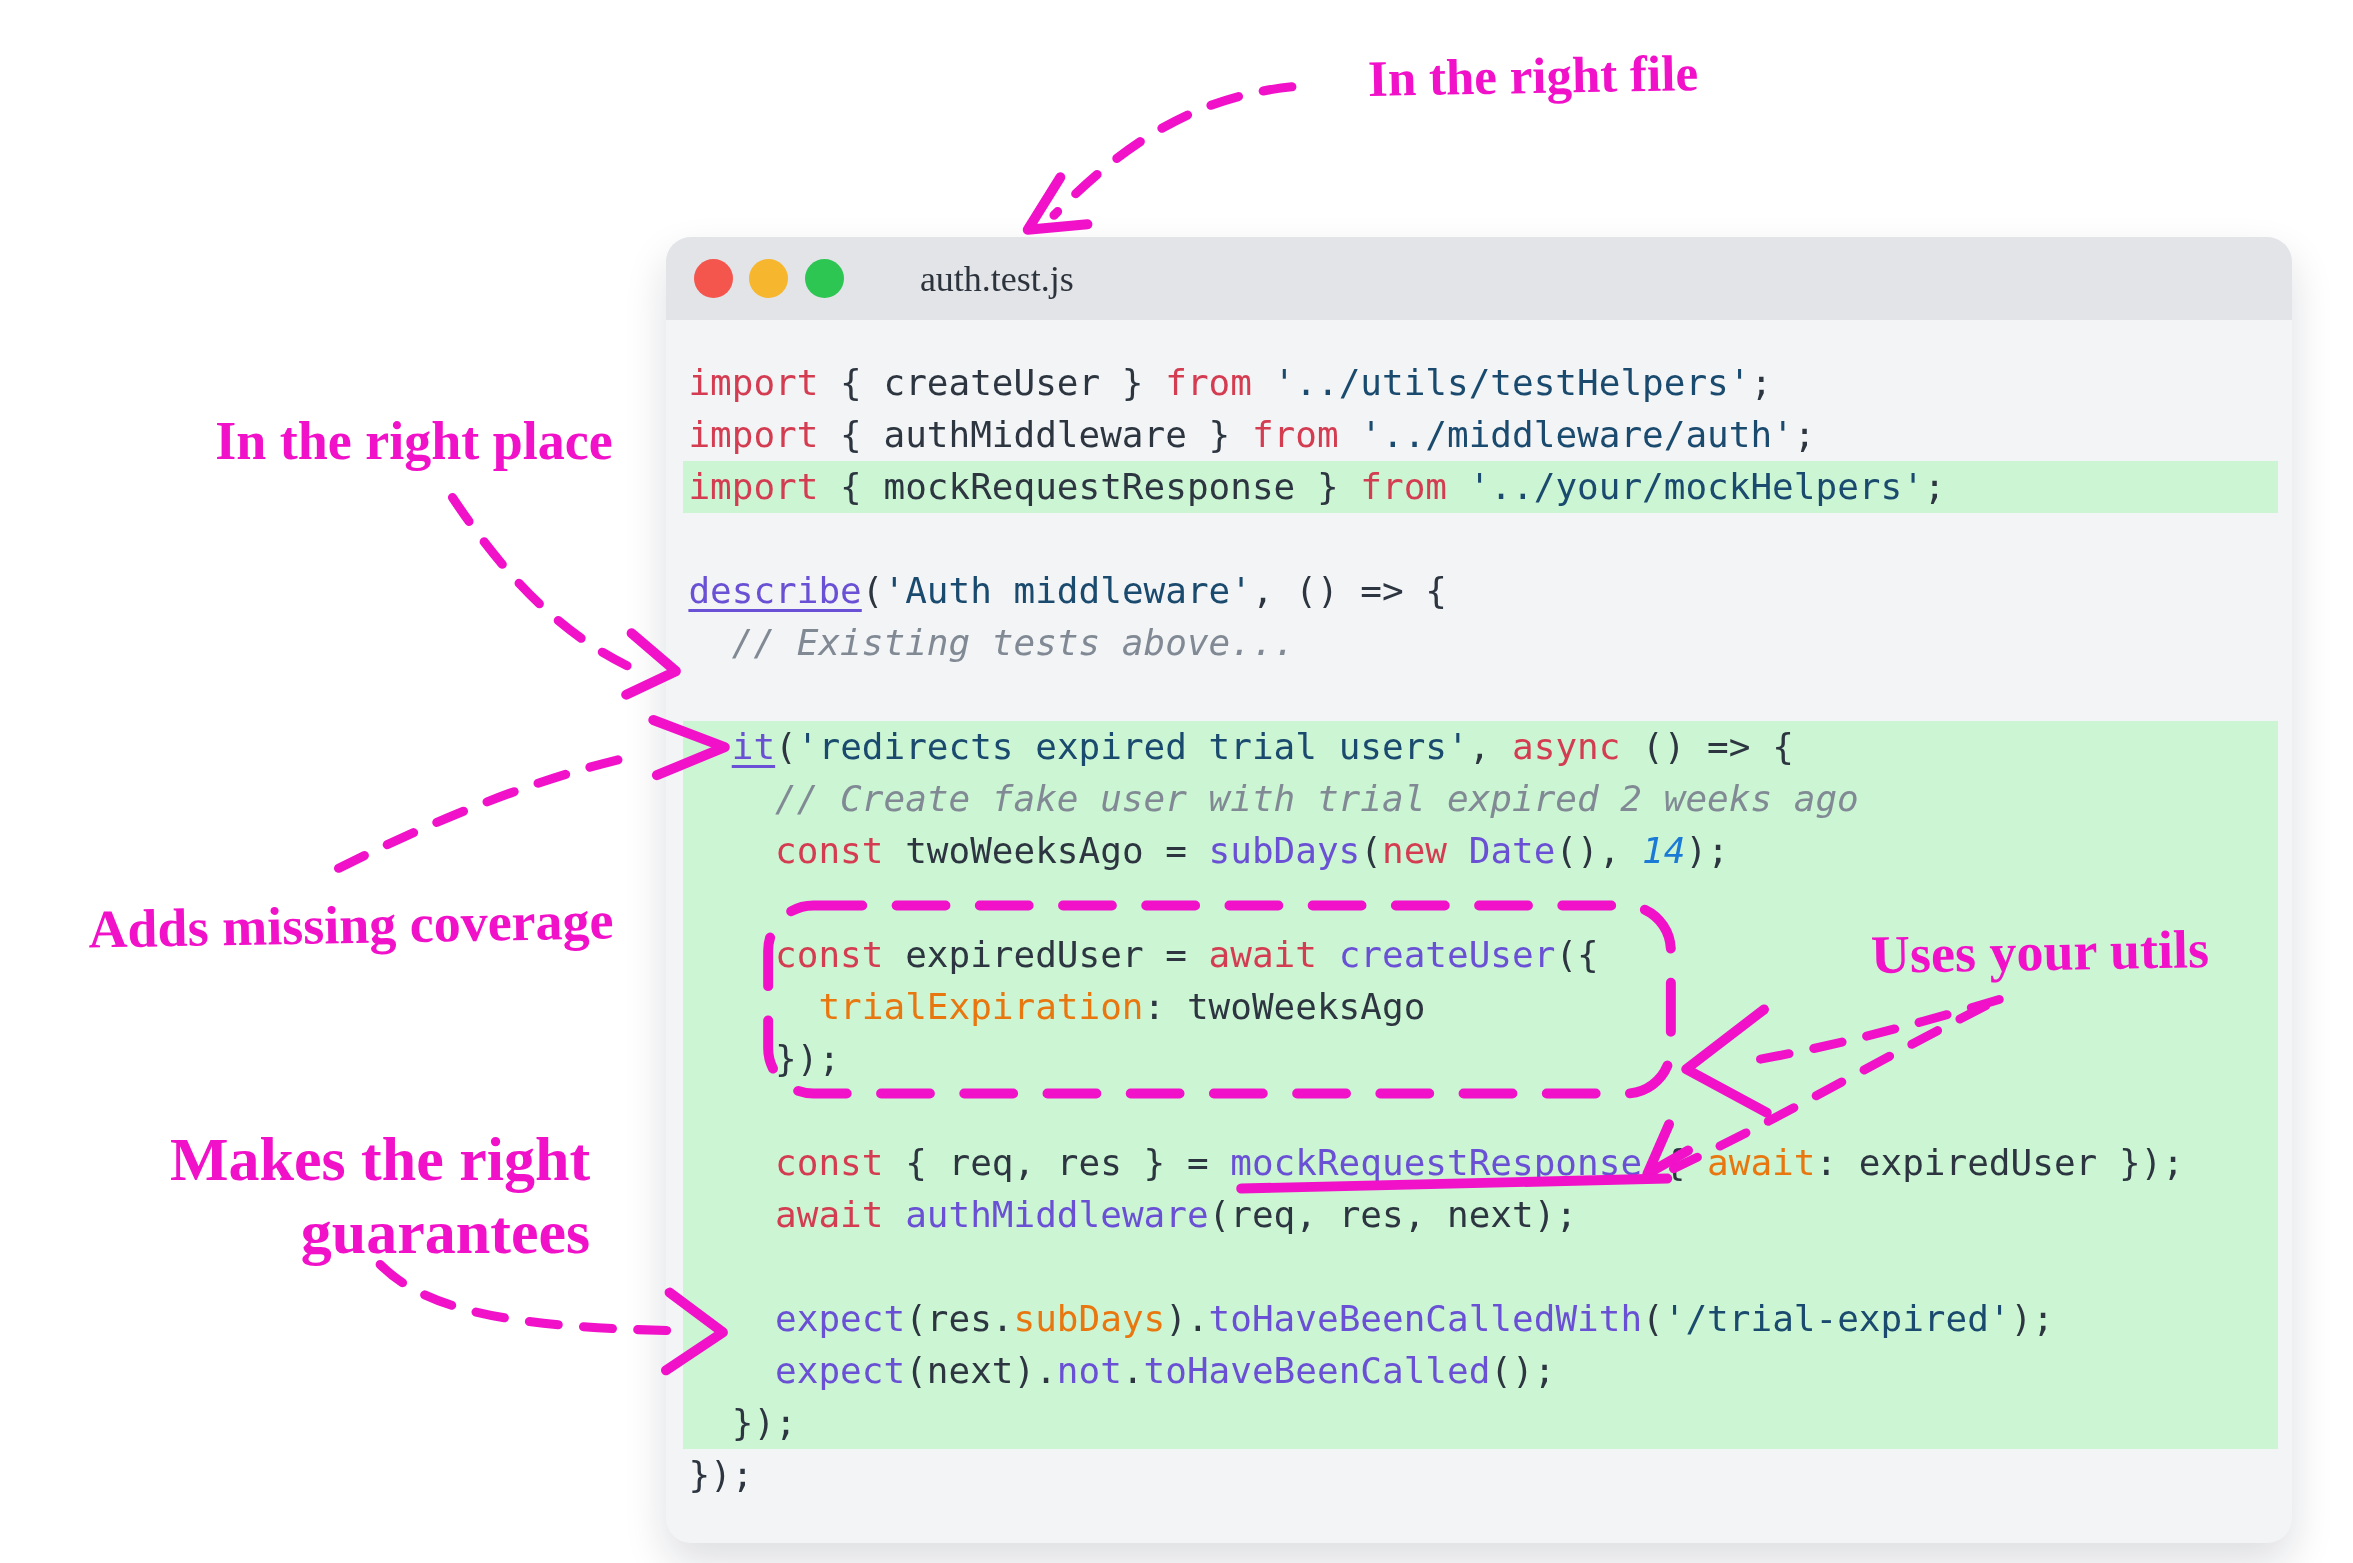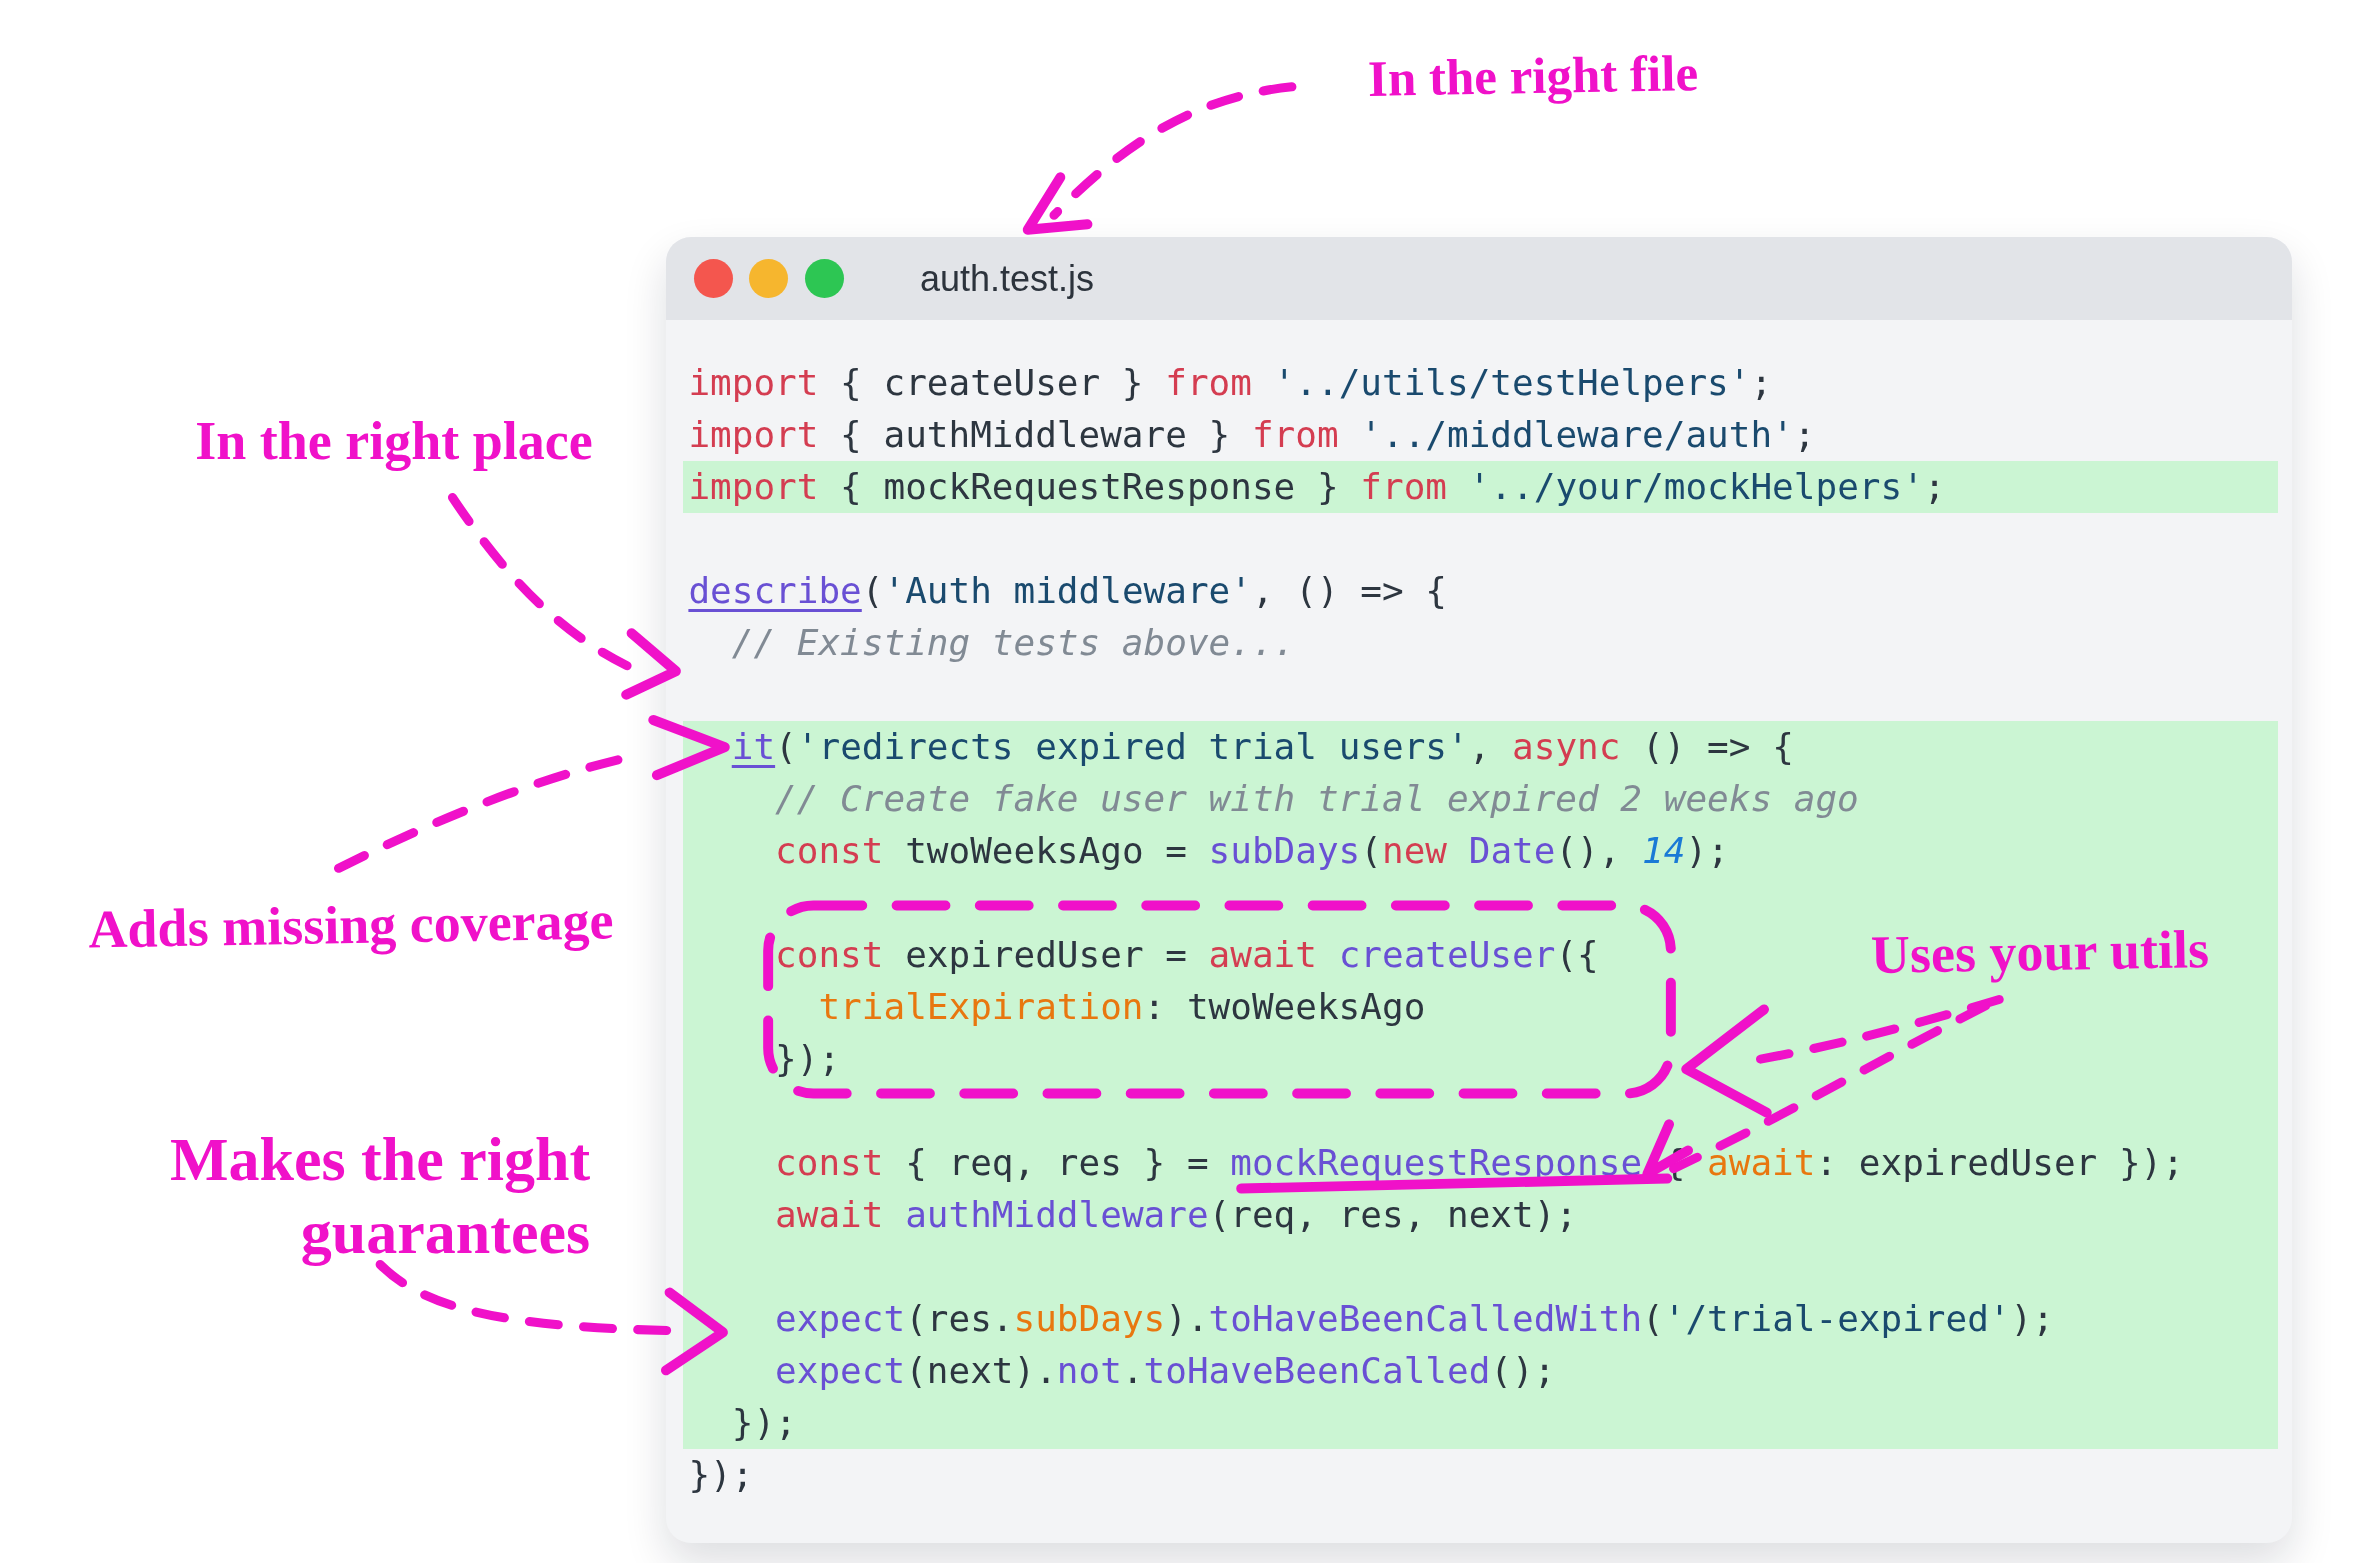--- a/index.html
+++ b/index.html
@@ -9,21 +9,21 @@
   
   .window{position:absolute;left:666px;top:237px;width:1626px;height:1306px;
           background:#f3f4f6;border-radius:25px;
           box-shadow:0 20px 43px rgba(15,23,42,.14);}
   .titlebar{height:83px;background:#e2e4e8;border-radius:25px 25px 0 0;
             display:flex;align-items:center;padding-left:28px;}
   .dot{width:39px;height:39px;border-radius:50%;margin-right:16.3px;}
   .dot.red{background:#f4564e;}
   .dot.yellow{background:#f6b62e;}
   .dot.green{background:#2dc653;}
-  .wtitle{margin-left:60px;font-family:Liberation Sans, sans-serif;
+  .wtitle{margin-left:60px;font-family:Liberation Serif, serif;
           font-size:36px;color:#2c333c;}
 
   
   .code{padding-top:37px;font-family:"DejaVu Sans Mono",monospace;font-size:36px;}
   .line{height:52px;line-height:52px;white-space:pre;
         margin-left:17px;margin-right:14.5px;padding-left:5.4px;color:#2d3640;}
   .line.hl{background:#cbf5d3;}
   .tk-pl{color:#2d3640;}
   .tk-kw{color:#d43d51;}
   .tk-fn{color:#6950d4;}
@@ -31,21 +31,21 @@
           text-decoration-thickness:2.7px;text-underline-offset:6.3px;}
   .tk-str{color:#1a4a6e;}
   .tk-num{color:#1a7ad6;font-style:italic;}
   .tk-prop{color:#e8770f;}
   .tk-com{color:#818a94;font-style:italic;}
 
   
   .note{position:absolute;color:#f011c9;font-family:cursive;
         font-weight:700;white-space:nowrap;transform:translate(-50%,-50%);}
   .note-file{left:1533px;top:76px;font-size:51px;transform:translate(-50%,-50%) rotate(-1deg);}
-  .note-place{left:394px;top:441px;font-size:54px;}
+  .note-place{left:414px;top:441px;font-size:54px;}
   .note-coverage{left:351px;top:925px;font-size:54px;transform:translate(-50%,-50%) rotate(-1deg);}
   .note-guar{left:380px;top:1196px;font-size:62px;text-align:right;line-height:73px;}
   .note-utils{left:2040px;top:952px;font-size:54px;transform:translate(-50%,-50%) rotate(-1deg);}
 
   
   .overlay{position:absolute;left:0;top:0;width:2354px;height:1563px;pointer-events:none;}
   .mk{stroke:#f011c9;fill:none;stroke-linecap:round;stroke-linejoin:round;}
   .mk-dash{stroke-width:10;stroke-dasharray:32 28;}
   .mk-head{stroke-width:11;}
   .mk-box{stroke-width:11;stroke-dasharray:54 38;}

